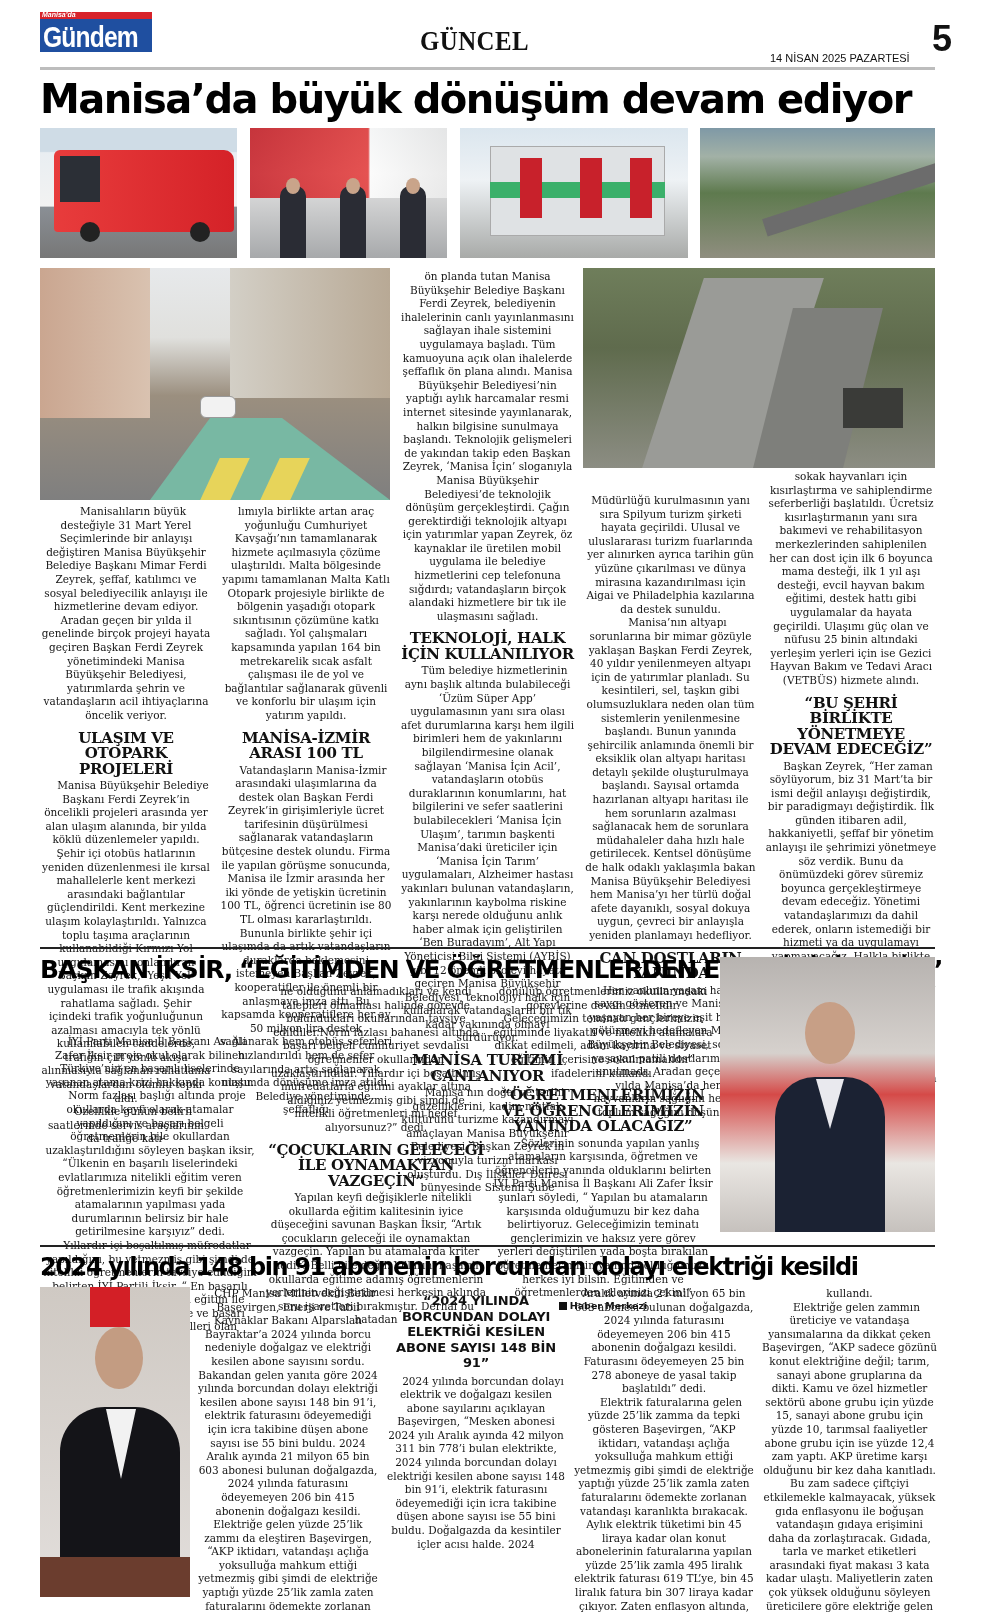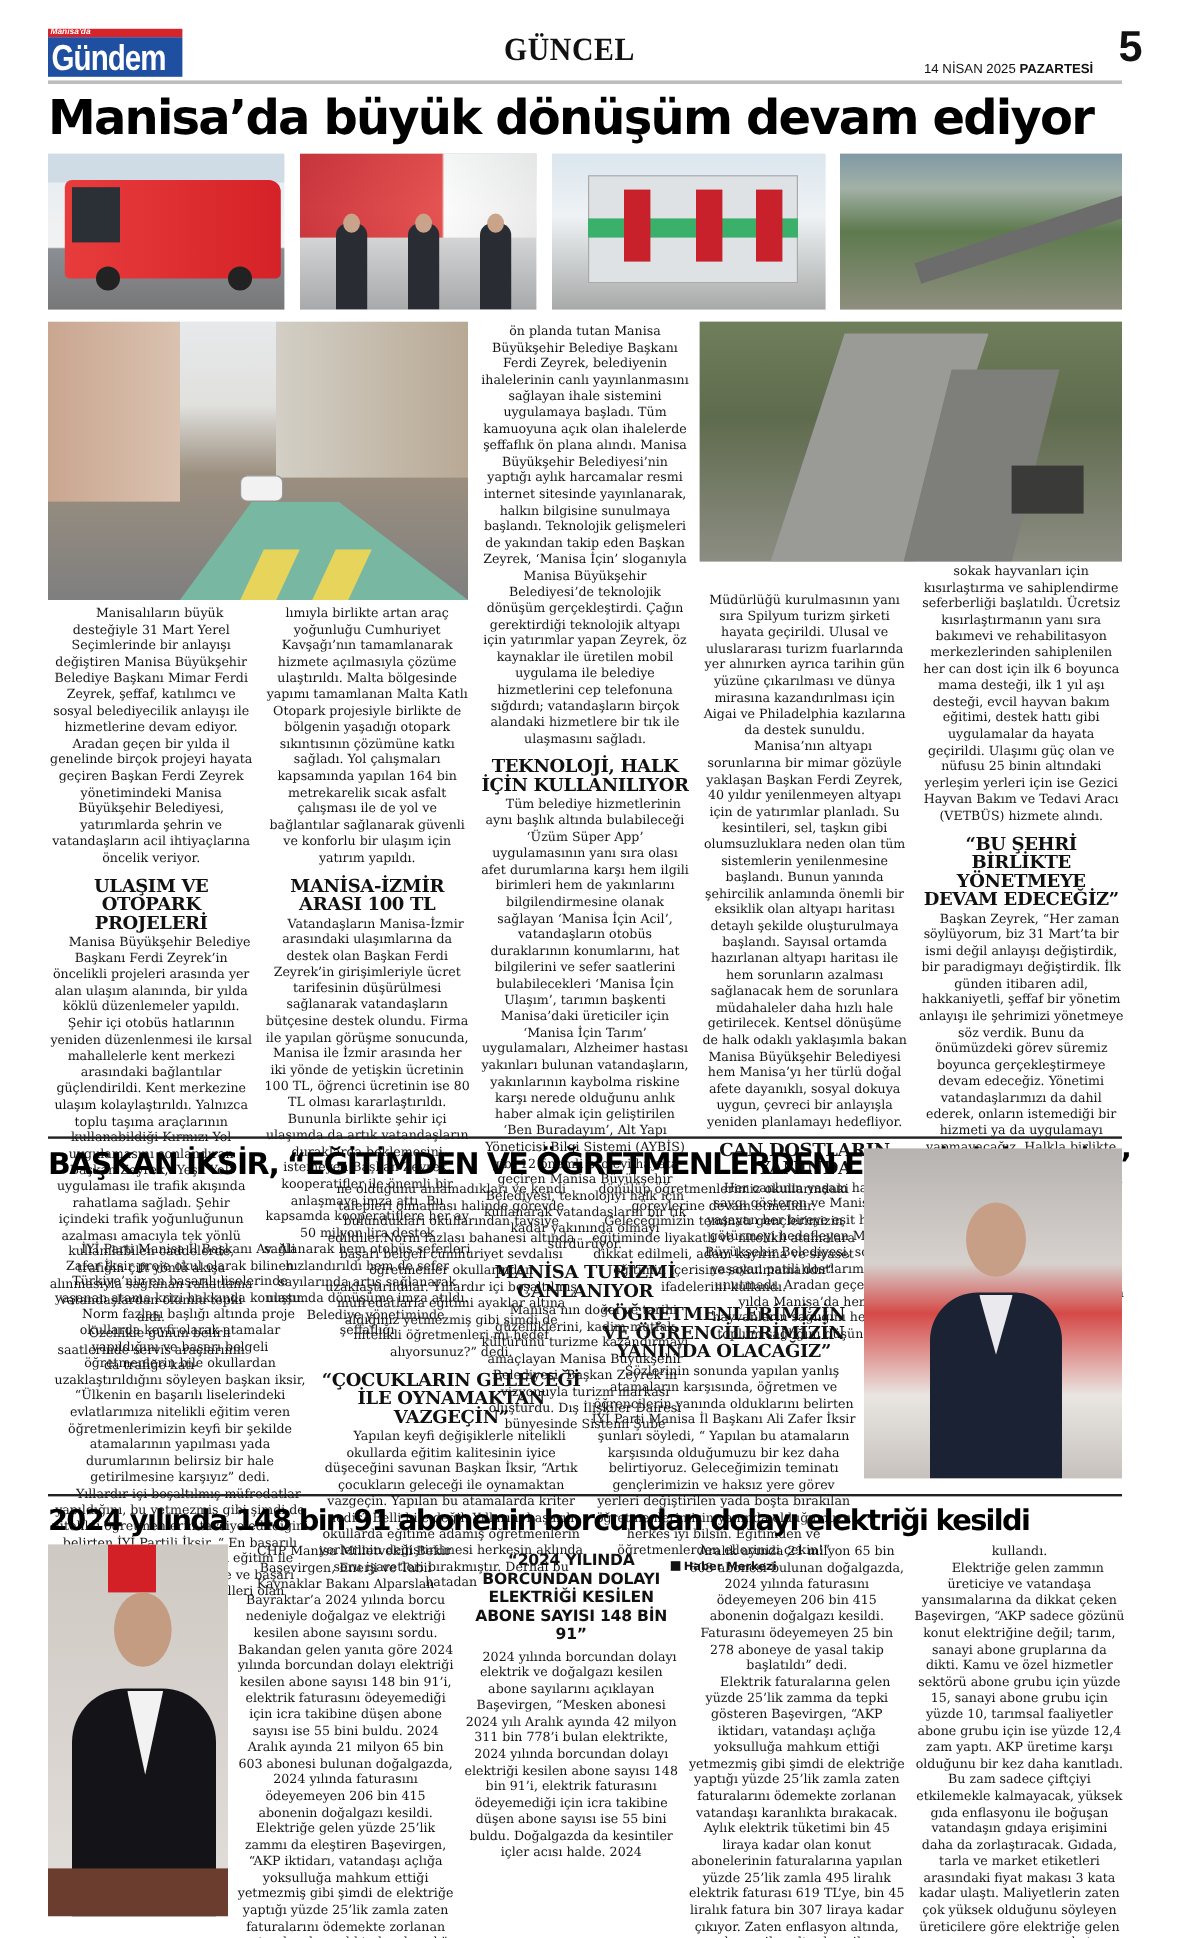--- a/index.html
+++ b/index.html
@@ -2,29 +2,29 @@
 <html><head>
 <meta charset="utf-8">
 <style>
   * { box-sizing: border-box; margin: 0; padding: 0; }
   html, body { width: 1000px; height: 1615px; background: #fff; overflow: hidden; }
   body { position: relative; font-family: "DejaVu Serif", serif; color: #111; }
 
   .abs { position: absolute; }
 
   
-  .logo { left: 40px; top: 24px; width: 112px; height: 40px; }
+  .logo { left: 40px; top: 12px; width: 112px; height: 40px; }
   .logo .top-strip { position: absolute; left: 0; top: 0; width: 112px; height: 7px; background: #d7232a; }
   .logo .small { position: absolute; left: 2px; top: -1px; font: italic bold 7px "Liberation Sans", sans-serif; color: #fff; }
   .logo .main { position: absolute; left: 0; top: 7px; width: 112px; height: 33px; background: #1f4fa0; }
   .logo .word { position: absolute; left: 3px; top: 3px; font: bold 30px/30px "Liberation Sans", sans-serif; color: #fff; letter-spacing: -1px; transform: scaleX(0.82); transform-origin: left top; }
 
   .section { left: 420px; top: 26px; font: bold 27px "Liberation Serif", serif; letter-spacing: 0.5px; color: #111; transform: scaleX(0.92); transform-origin: left top; }
   .date { left: 770px; top: 52px; font: 11px "Liberation Sans", sans-serif; color: #111; }
-  .date b { font-weight: bold; }
+  .date b { font-weight: normal; }
   .pagenum { left: 932px; top: 18px; font: bold 36px "Liberation Sans", sans-serif; }
   .topline { left: 40px; top: 67px; width: 895px; height: 3px; background: #bdbdbd; }
 
   .h1 { left: 40px; top: 76px; width: 900px; font: bold 40px/46px "DejaVu Sans", sans-serif; letter-spacing: -1.5px; color: #000; white-space: nowrap; }
 
   
   .photo { position: absolute; overflow: hidden; }
   .ph-bus { left: 40px; top: 128px; width: 197px; height: 130px; background: linear-gradient(180deg,#cfdce6 0%,#cfdce6 18%,#e9eef2 19%,#f2f2f2 60%,#8a8f95 61%,#777 100%); }
   .ph-bus .b { position: absolute; left: 14px; top: 22px; width: 180px; height: 82px; background: linear-gradient(90deg,#e83c3c,#d52228); border-radius: 6px 10px 4px 4px; }
   .ph-bus .w { position: absolute; left: 20px; top: 28px; width: 40px; height: 46px; background: #2b2f36; }

